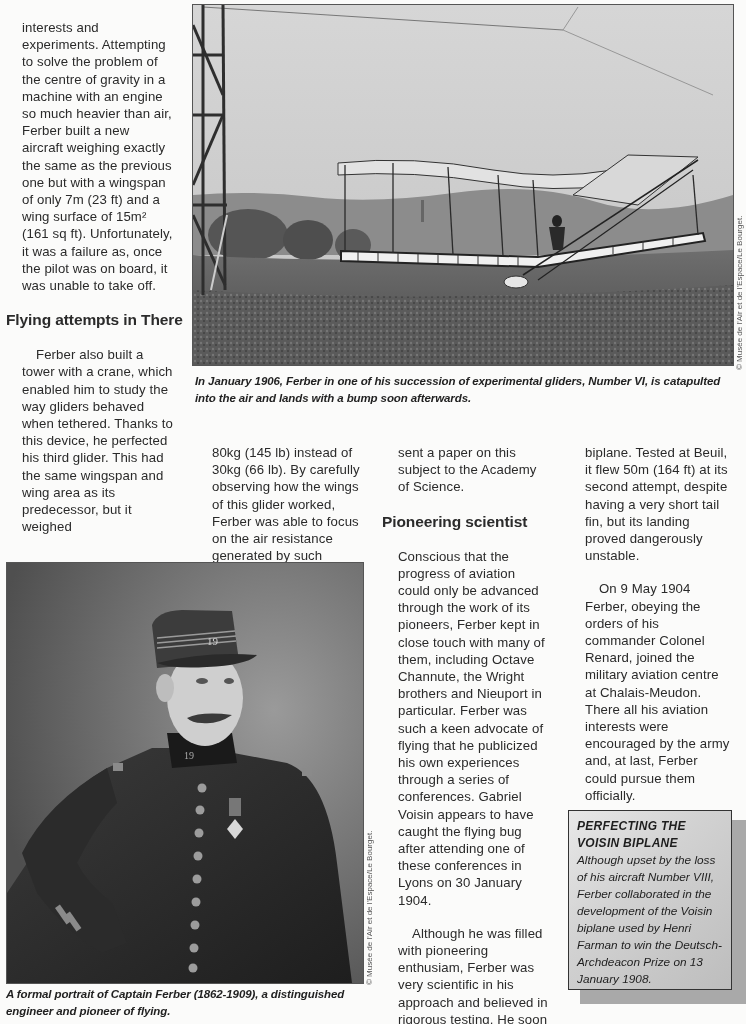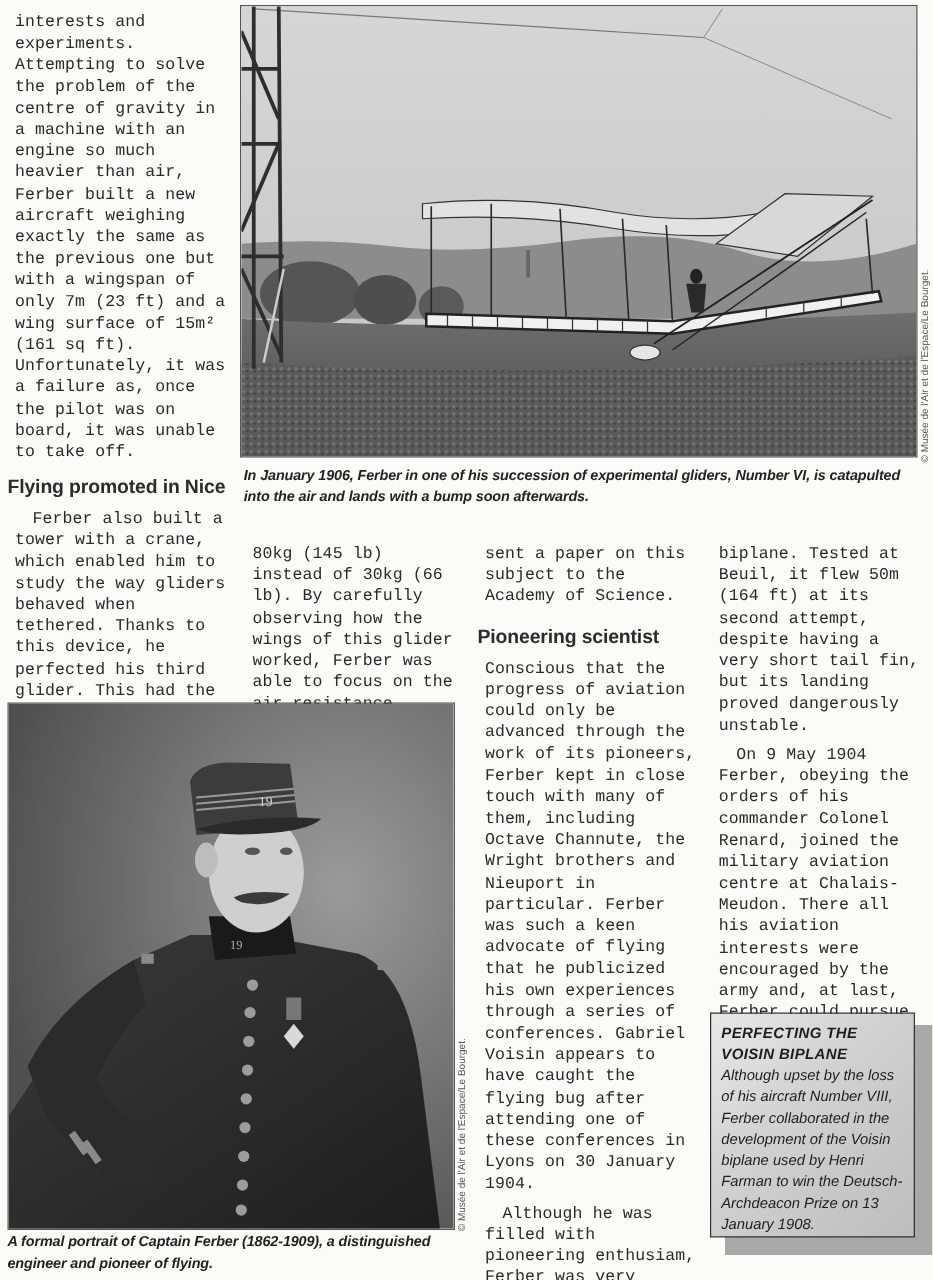--- a/index.html
+++ b/index.html
@@ -2,21 +2,21 @@
 <html><head>
 <meta charset="utf-8">
 <style>
   html, body { margin:0; padding:0; }
   body {
     width:746px; height:1024px; position:relative; overflow:hidden;
     background:#fbfbfa; color:#2a2a2a;
     font-family:"Liberation Sans", "DejaVu Sans", sans-serif;
   }
   .col { position:absolute; font-size:13.2px; line-height:17.2px; letter-spacing:0.1px; }
-  .col p { margin:6px;font-family:Liberation Mono, monospace; }
+  .col p { margin:16px; }
   .col p.indent { text-indent:14px; }
   .col h2 {
     margin:0; font-size:15.5px; line-height:20px; font-weight:bold; color:#2b2b2b;
     letter-spacing:-0.1px;
   }
   .photo {
     position:absolute; overflow:hidden;
     border:1px solid #555;
   }
   .photo svg { display:block; }
@@ -46,21 +46,21 @@
   }
   .sidebar-box p {
     margin:1px 0 0 0; font-size:11.8px; line-height:17px; font-style:italic; font-weight:normal; color:#1e1e1e;
   }
 </style>
 </head>
 <body>
 
 <div class="col" style="left:6px; top:3px; width:184px;">
   <p>interests and experiments. Attempting to solve the problem of the centre of gravity in a machine with an engine so much heavier than air, Ferber built a new aircraft weighing exactly the same as the previous one but with a wingspan of only 7m (23 ft) and a wing surface of 15m² (161 sq ft). Unfortunately, it was a failure as, once the pilot was on board, it was unable to take off.</p>
-  <h2 style="margin-top:10px;">Flying promoted in Nice</h2>
+  <h2 style="margin-top:10px;">Flying attempts in There</h2>
   <p class="indent">Ferber also built a tower with a crane, which enabled him to study the way gliders behaved when tethered. Thanks to this device, he perfected his third glider. This had the same wingspan and wing area as its predecessor, but it weighed</p>
 </div>
 
 <div class="photo" style="left:192px; top:4px; width:540px; height:360px;">
   <svg width="540" height="360" viewBox="0 0 540 360">
     <defs>
       <linearGradient id="sky" x1="0" y1="0" x2="0" y2="1">
         <stop offset="0" stop-color="#d6d6d6"></stop>
         <stop offset="1" stop-color="#c4c4c4"></stop>
       </linearGradient>

